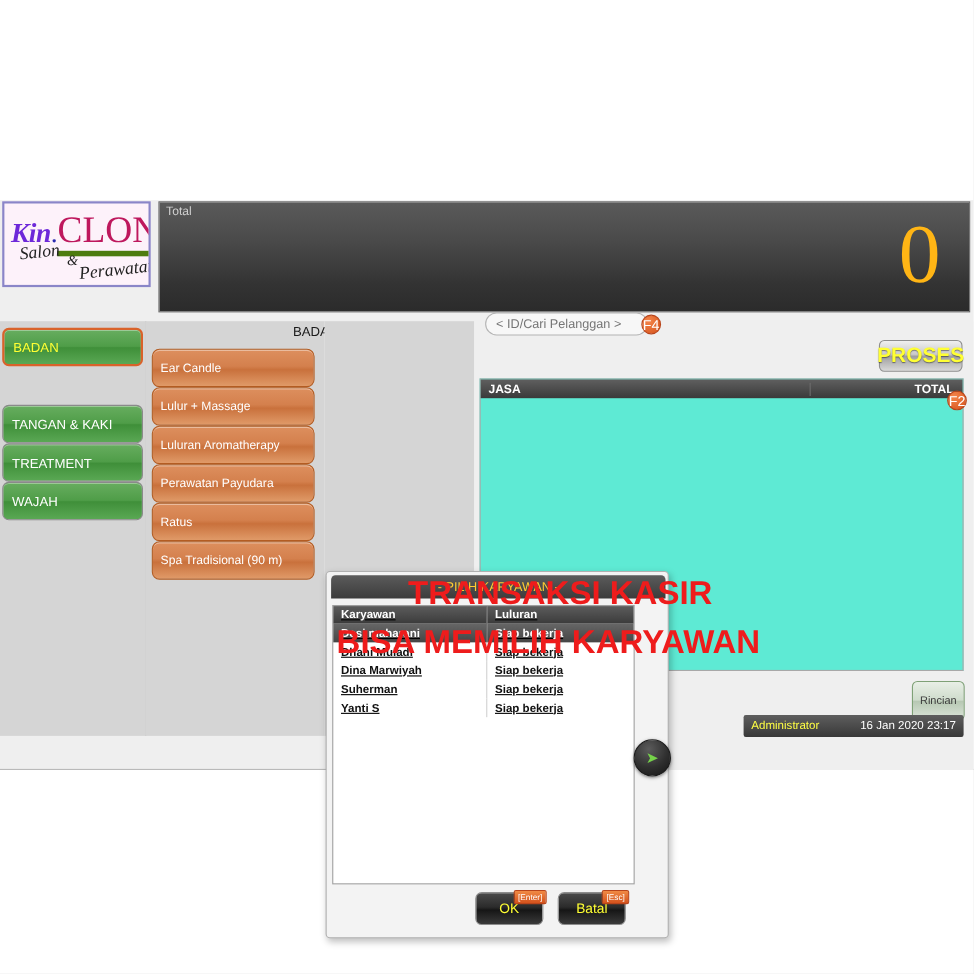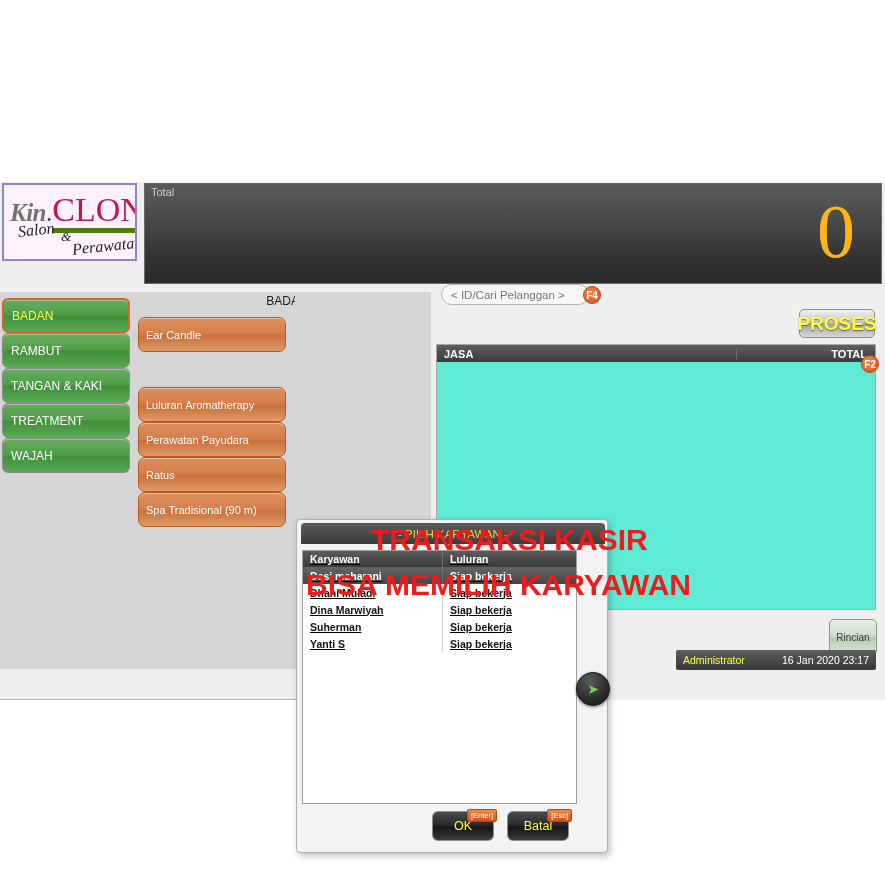--- a/index.html
+++ b/index.html
@@ -22,21 +22,21 @@
   .logo-box{
     position:absolute;left:2px;top:1px;width:135px;height:78px;
     background:#fdf2fa;border:2px solid #8a86c8;
     box-sizing:border-box;overflow:hidden;
   }
   .logo-line1{
     position:absolute;left:6px;top:6px;white-space:nowrap;
   }
   .logo-kin{
     font-family:"Liberation Serif", serif;font-style:italic;font-weight:bold;
-    font-size:25px;color:#737373;letter-spacing:-0.5px;margin-top:16px;
+    font-size:25px;color:#6d28d9;letter-spacing:-0.5px;margin-top:16px;
   }
   .logo-dot{font-family:"Liberation Serif",serif;font-size:25px;color:#2a2ab0;}
   .logo-clong{
     font-family:"Liberation Serif", serif;font-size:34px;color:#be185d;
     border-bottom:5px solid #4d7c0f;
   }
   .logo-salon{
     position:absolute;left:14px;top:36px;
     font-family:"Liberation Serif", serif;font-style:italic;font-size:16px;color:#222;
     transform:rotate(-6deg);
@@ -119,21 +119,21 @@
   .search-wrap{position:absolute;left:10px;top:-8px;width:160px;height:22px;}
   .search-input{
     width:148px;height:21px;box-sizing:border-box;
     border:1px solid #b4b4b4;border-radius:11px;
     background:#f7f7f7;color:#8e8e8e;font-size:11.5px;
     padding-left:9px;outline:none;font-family:"Liberation Sans",sans-serif;
   }
   .key-badge{
     position:absolute;border-radius:50%;
     background:radial-gradient(circle at 35% 30%,#f4854a,#d4521c);
-    color:#fff;font-size:10px;font-weight:bold;
+    color:#fff;font-size:13px;font-weight:normal;
     display:flex;align-items:center;justify-content:center;
     border:1px solid #b8441a;
   }
   .badge-f4{left:142px;top:2px;width:16px;height:16px;}
 
   .proses-btn{
     position:absolute;right:10px;top:17px;width:76px;height:29px;
     border-radius:5px;box-sizing:border-box;
     background:linear-gradient(to bottom,#f0f0f0 0%,#c9c9c9 45%,#9f9f9f 52%,#d8d8d8 100%);
     border:1px solid #8d8d8d;
@@ -273,38 +273,38 @@
       <div class="total-value">0</div>
     </div>
   </div>
 
   <div class="work">
 
     <div class="cat-col">
       <div class="cat-btn active" style="top:6px">
           <span>BADAN</span>
         </div>
-      <div class="cat-btn" style="top:41px">
-          <span>RAMBUT</span>
-        </div>
       <div class="cat-btn" style="top:76px">
           <span>TANGAN &amp; KAKI</span>
         </div>
       <div class="cat-btn" style="top:111px">
           <span>TREATMENT</span>
         </div>
       <div class="cat-btn" style="top:146px">
           <span>WAJAH</span>
         </div>
     </div>
 
     <div class="svc-col">
       <div class="svc-header">BADAN</div>
       <div class="svc-btn" style="top:25px">
           <span>Ear Candle</span>
+        </div>
+      <div class="svc-btn" style="top:60px">
+          <span>Lulur + Massage</span>
         </div>
       <div class="svc-btn" style="top:95px">
           <span>Luluran Aromatherapy</span>
         </div>
       <div class="svc-btn" style="top:130px">
           <span>Perawatan Payudara</span>
         </div>
       <div class="svc-btn" style="top:165px">
           <span>Ratus</span>
         </div>

